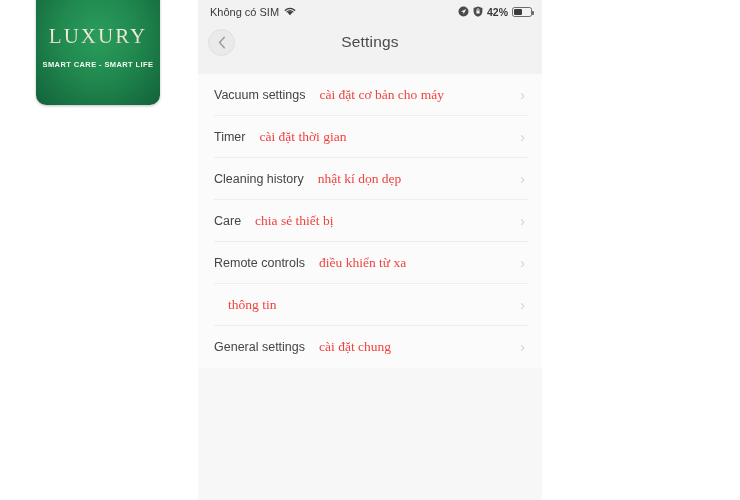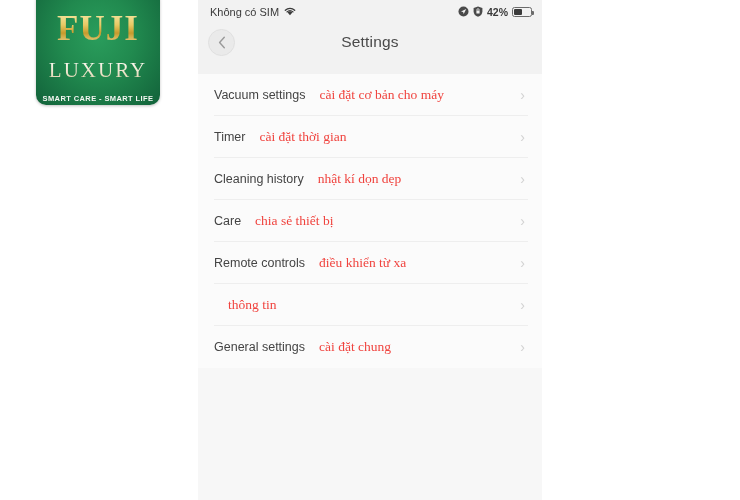--- a/index.html
+++ b/index.html
@@ -186,21 +186,20 @@
   }
 
   #list-gap { height: 46px; background: #f7f7f7; }
   #find-section { background: #fbfbfb; border-top: 1px solid #eeeeee; }
   #find-section .row { height: 44px; }
 </style>
 </head>
 <body>
 
 <div id="brand-logo">
-  <div class="brand-fuji">FUJI</div>
   <div class="brand-luxury">LUXURY</div>
   <div class="brand-tagline">SMART CARE - SMART LIFE</div>
 </div>
 
 <div id="phone">
 
   <div id="status-bar">
     <div id="status-left">
       <span class="statusbar-carrier">Không có SIM</span>
       <span>

